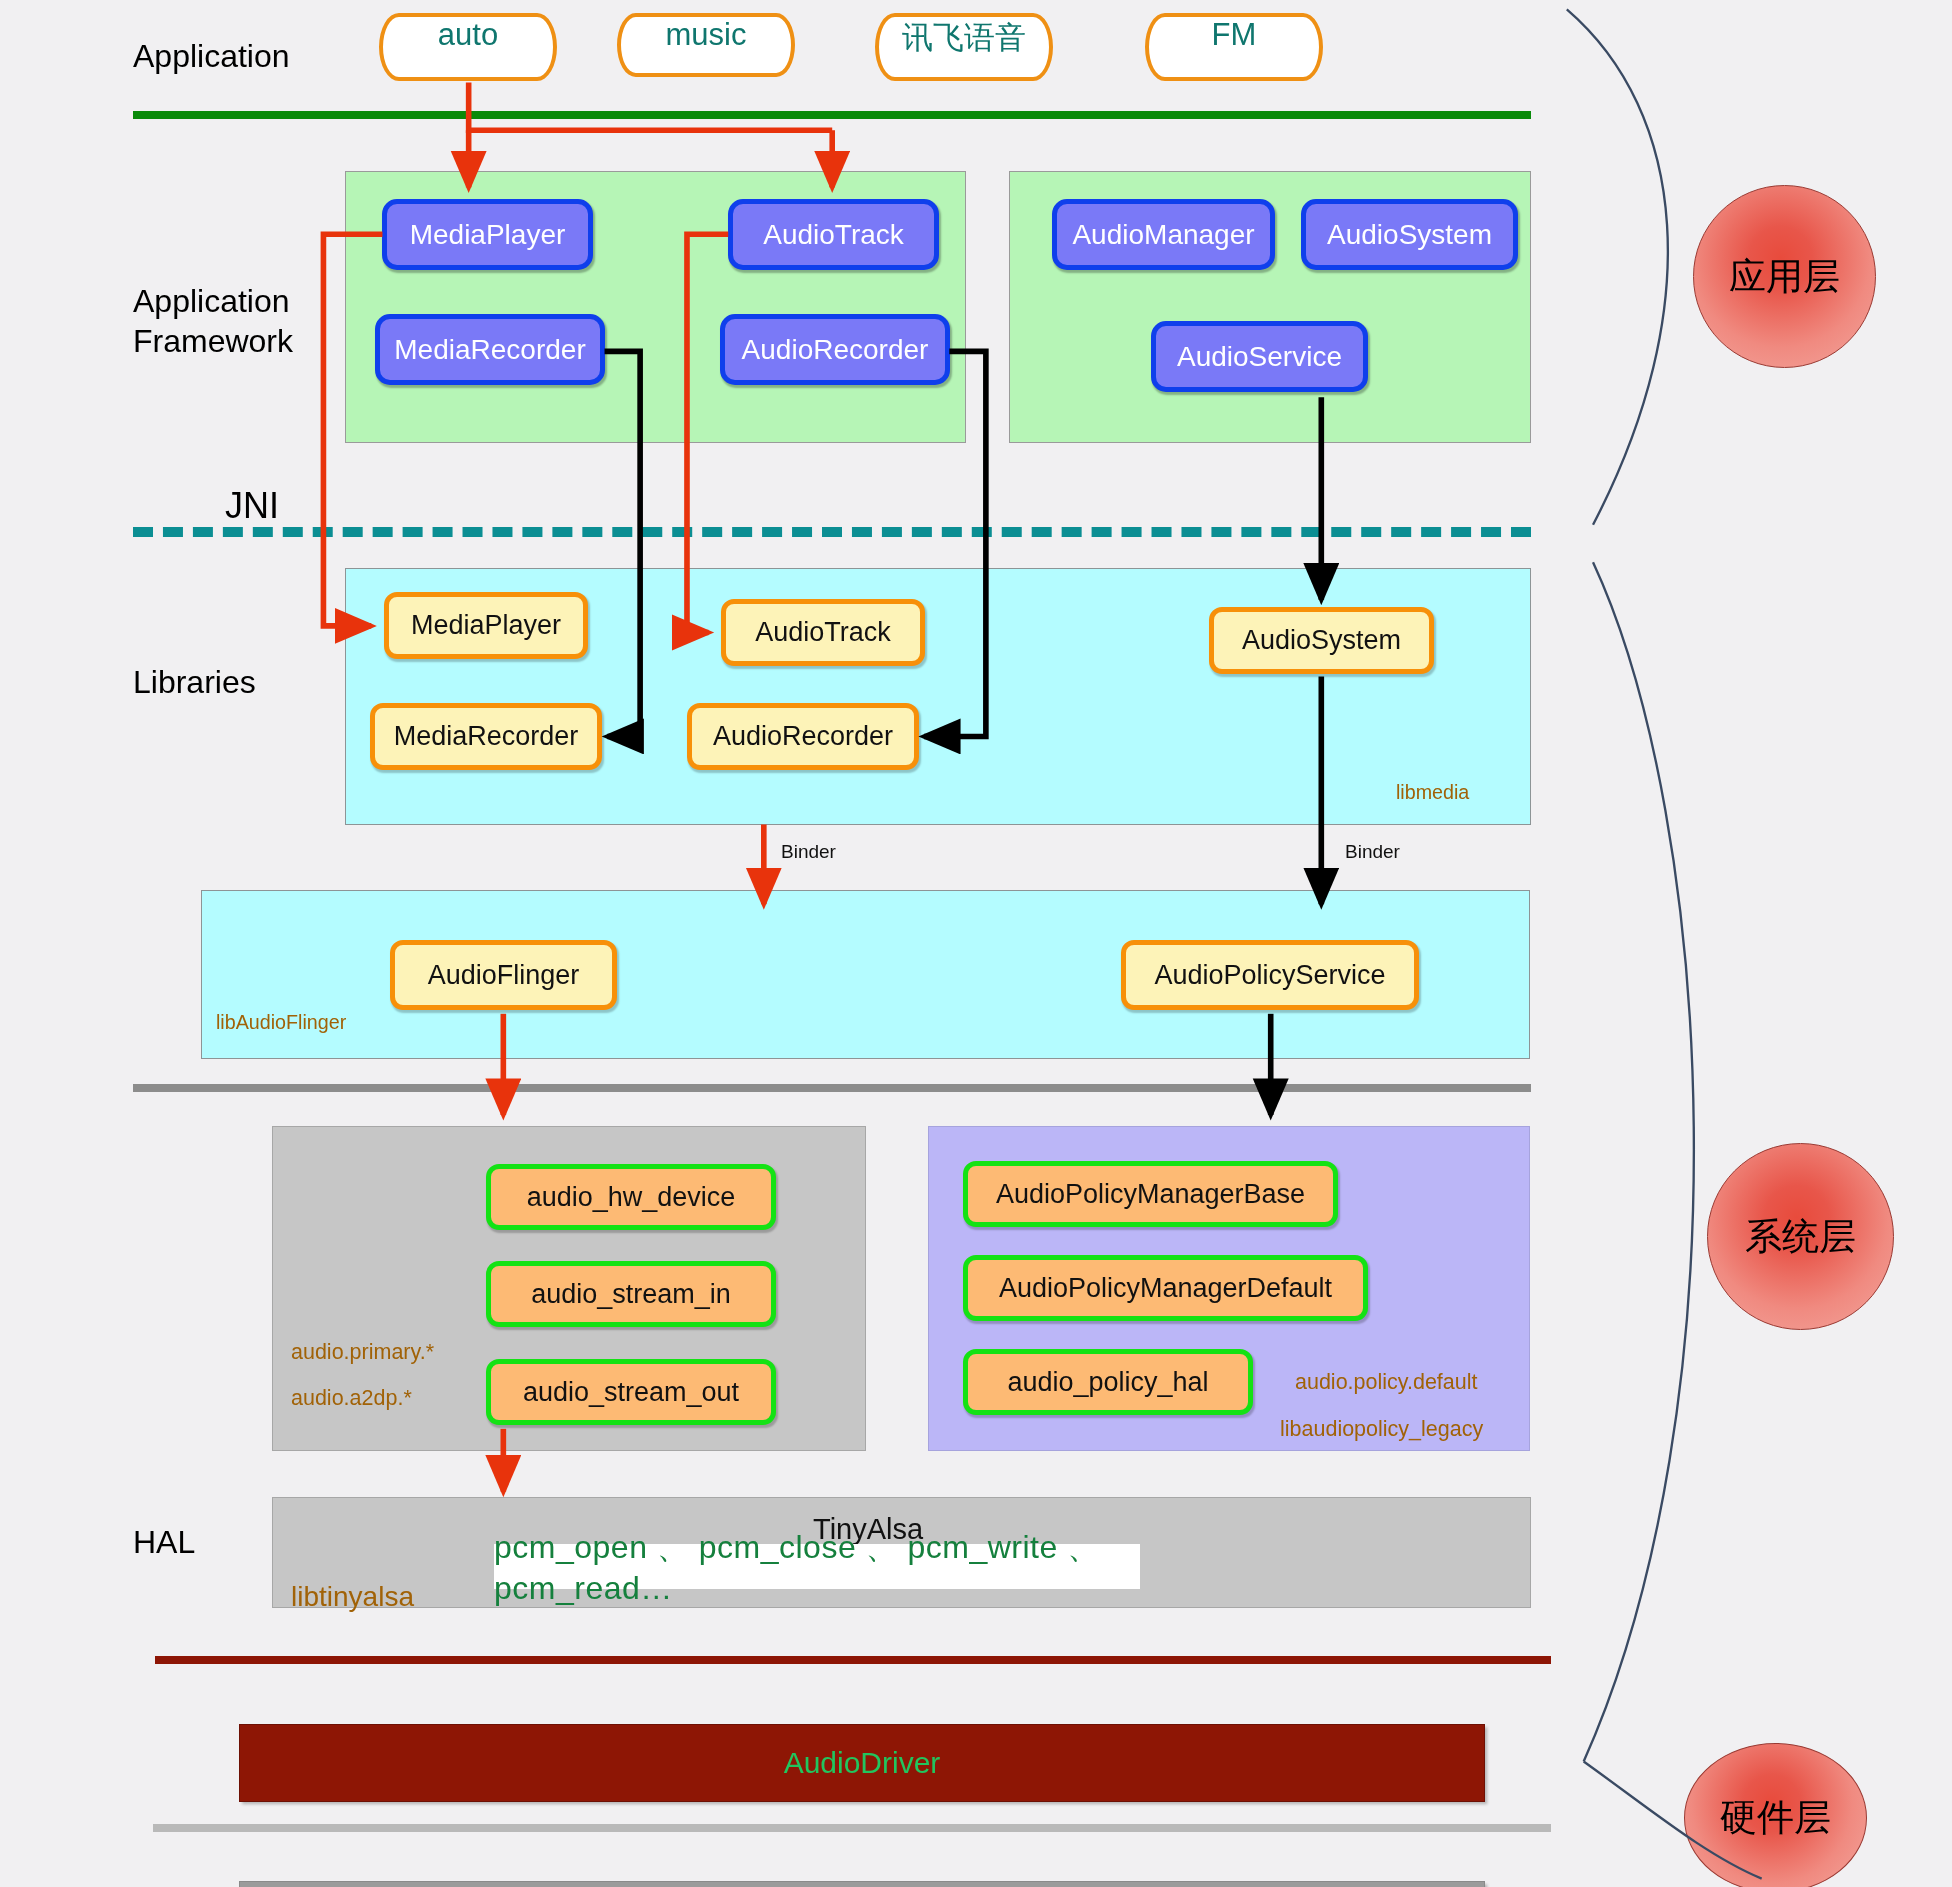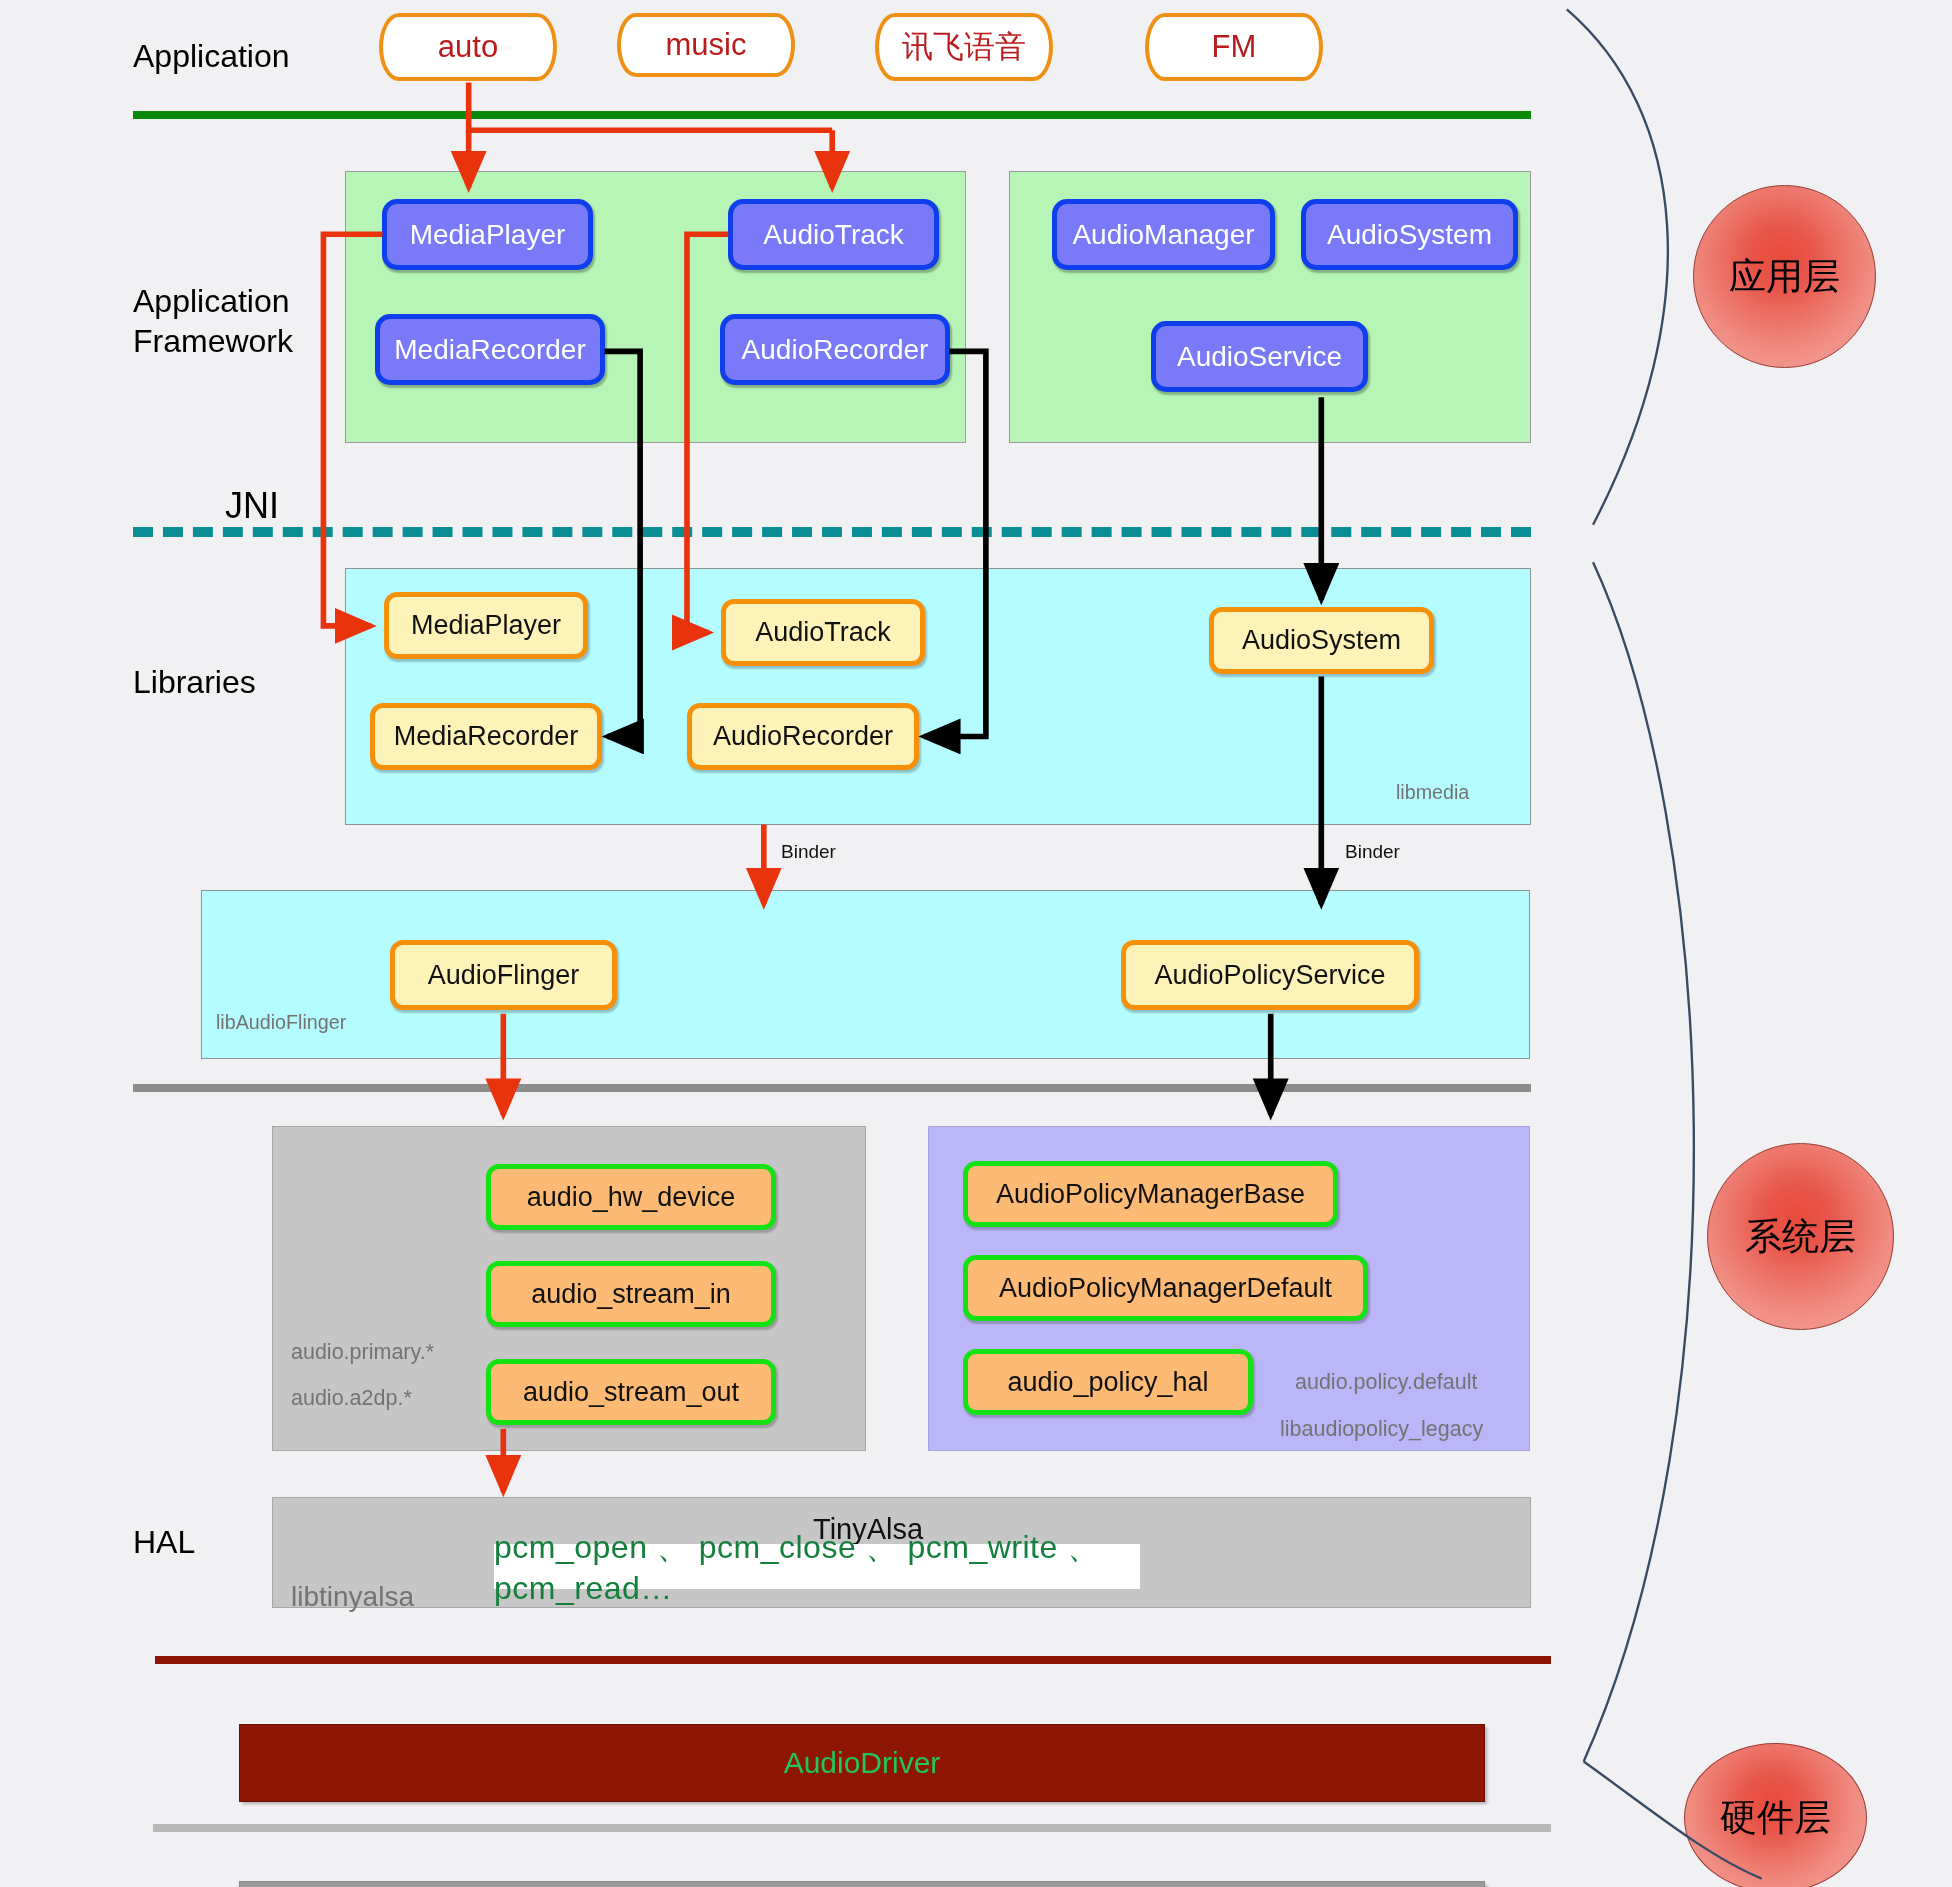--- a/index.html
+++ b/index.html
@@ -17,22 +17,22 @@
   .rowlabel{
     font-size:32px;color:#000;line-height:1.25;
     text-align:left;white-space:pre-line;
   }
 
   
   .appcap{
     background:#ffffff;
     border:4.7px solid #ef9014;
     border-radius:24px/41px;
-    display:flex;align-items:center;justify-content:center;
-    font-size:31px;color:#b91c1c;
+    display:flex;align-items:flex-start;justify-content:center;
+    font-size:31px;color:#0f766e;
   }
 
   
   .panel-green{background:#b6f5b6;border:0.9px solid #9a9a9a;}
   .panel-cyan{background:#b4fcff;border:0.9px solid #8d9496;}
   .panel-grey{background:#c6c6c6;border:0.9px solid #a7a7a7;}
   .panel-purple{background:#bbb6f7;border:0.9px solid #a6a3dd;}
 
   
   .blk-blue{
@@ -55,21 +55,21 @@
   
   .blk-green{
     background:#fdba74;
     border:5.6px solid #14e214;
     border-radius:13px;
     display:flex;align-items:center;justify-content:center;
     color:#111;font-size:27px;
     box-shadow:1.9px 2.8px 1.9px rgba(0,0,0,.22);
   }
 
-  .smalllabel{font-size:19.7px;color:#737373;}
+  .smalllabel{font-size:19.7px;color:#a16207;}
   .tinylabel{font-size:19px;color:#111;}
 
   
   .sep-green{background:#0a8a0a;height:7.5px;}
   .sep-grey{background:#8c8c8c;height:8.4px;}
   .sep-darkred{background:#8d1505;height:8.4px;}
   .sep-ltgrey{background:#b9b9b9;height:8.4px;}
 
   
   .jni-dash{

